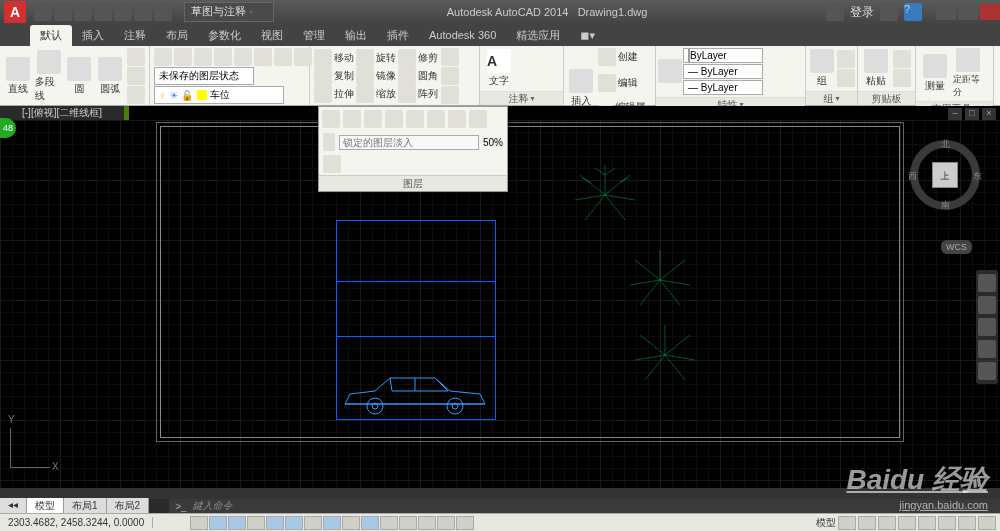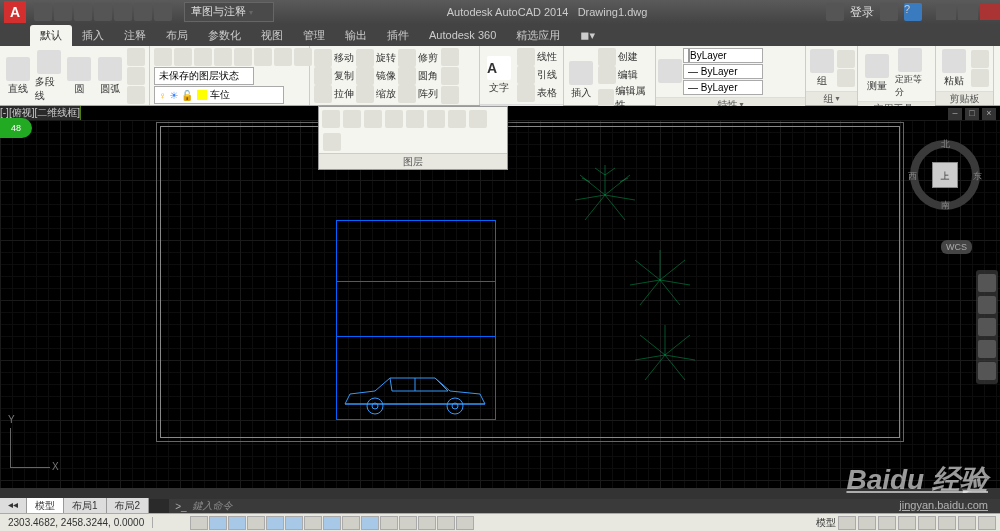--- a/index.html
+++ b/index.html
@@ -36,21 +36,21 @@
 .ribbon-dd { border: 1px solid #aaa; background: #fff; font-size: 10px; padding: 1px 4px; width: 100px; }
 .layer-dd { width: 130px; display: flex; align-items: center; gap: 3px; }
 .swatch-yellow { width: 10px; height: 10px; background: #ff0; }
 .swatch-white { width: 10px; height: 10px; background: #fff; border: 1px solid #999; }
 .bylayer-dd { width: 80px; }
 .arrow-dn { font-size: 8px; color: #666; }
 
 
 .drawing-area { position: absolute; top: 106px; left: 0; right: 0; bottom: 43px; background: #000; }
 .doc-tabs { position: absolute; top: 0; left: 0; height: 14px; display: flex; font-size: 10px; color: #ccc; }
-.doc-tab { padding: 0 0; background: #2a2a2a; border-right: 1px solid #4d7c0f; }
+.doc-tab { padding: 0 22px; background: #2a2a2a; border-right: 5px solid #4d7c0f; }
 .canvas-controls { position: absolute; top: 2px; right: 4px; display: flex; gap: 3px; }
 .cc-btn { width: 14px; height: 12px; background: #333; color: #aaa; font-size: 9px; text-align: center; cursor: pointer; }
 
 
 .grid { position: absolute; top: 14px; left: 0; right: 0; bottom: 0; background: #000; 
   background-image: linear-gradient(#1a1a1a 1px, transparent 1px), linear-gradient(90deg, #1a1a1a 1px, transparent 1px),
                     linear-gradient(#0d0d0d 1px, transparent 1px), linear-gradient(90deg, #0d0d0d 1px, transparent 1px);
   background-size: 60px 60px, 60px 60px, 12px 12px, 12px 12px; }
 .vp-border { position: absolute; top: 6px; left: 160px; right: 100px; bottom: 50px; border: 1px solid #888; }
 .vp-border2 { position: absolute; top: 2px; left: 156px; right: 96px; bottom: 46px; border: 1px solid #666; }
@@ -86,21 +86,21 @@
 
 .navbar { position: absolute; right: 2px; top: 150px; width: 22px; background: rgba(60,60,60,0.7); border-radius: 3px; padding: 4px 0; display: flex; flex-direction: column; gap: 4px; align-items: center; }
 .nav-btn { width: 18px; height: 18px; background: #555; border-radius: 2px; }
 
 
 .ucs { position: absolute; bottom: 20px; left: 10px; color: #777; font-size: 10px; }
 .ucs-line-y { position: absolute; bottom: 0; left: 0; width: 1px; height: 40px; background: #666; }
 .ucs-line-x { position: absolute; bottom: 0; left: 0; width: 40px; height: 1px; background: #666; }
 
 
-.green-badge { position: absolute; top: 118px; left: 0; width: 32px; height: 20px; background: #2a2; border-radius: 0 10px 10px 0; color: #fff; font-size: 9px; text-align: center; line-height: 20px; }
+.green-badge { position: absolute; top: 118px; left: 0; width: 16px; height: 20px; background: #2a2; border-radius: 0 10px 10px 0; color: #fff; font-size: 9px; text-align: center; line-height: 20px; }
 
 
 .cmd-area { position: absolute; bottom: 18px; left: 0; right: 0; height: 14px; background: #2a2a2a; display: flex; align-items: center; }
 .model-tabs { display: flex; font-size: 10px; }
 .model-tab { padding: 1px 8px; background: #ddd; color: #333; border-right: 1px solid #999; cursor: pointer; }
 .model-tab.active { background: #fff; }
 .cmd-input { flex: 1; margin-left: 20px; display: flex; align-items: center; background: #3a3a3a; padding: 0 6px; font-size: 10px; color: #888; font-style: italic; }
 .cmd-prompt { color: #aaa; margin-right: 6px; font-style: normal; }
 
 
@@ -265,48 +265,34 @@
         <span class="arrow-dn">▾</span>
       </div>
   </div>
 
   <div class="ribbon-panel" style="width:84px">
     <div class="panel-body">
       <div class="big-btn">
           <div class="icon" style="background:#fff;font-size:14px;font-weight:bold;color:#333;line-height:24px">A</div>
           <span>文字</span>
         </div>
-      <div class="stack" style="gap:0">
-        <div class="row">
-            <div class="small-btn"></div>
-            <span>线性</span>
-          </div>
-        <div class="row">
-            <div class="small-btn"></div>
-            <span>引线</span>
-          </div>
-        <div class="row">
-            <div class="small-btn"></div>
-            <span>表格</span>
-          </div>
-      </div>
     </div>
     <div class="panel-title">
         <span>注释</span> 
         <span class="arrow-dn">▾</span>
       </div>
   </div>
 
   <div class="ribbon-panel" style="width:92px">
     <div class="panel-body">
       <div class="big-btn">
           <div class="icon"></div>
           <span>插入</span>
         </div>
-      <div class="stack" style="gap:0">
+      <div class="stack" style="gap:8px">
         <div class="row">
             <div class="small-btn"></div>
             <span>创建</span>
           </div>
         <div class="row">
             <div class="small-btn"></div>
             <span>编辑</span>
           </div>
         <div class="row">
             <div class="small-btn"></div>
@@ -347,50 +333,50 @@
           <div class="small-btn"></div>
           <div class="small-btn"></div>
         </div>
     </div>
     <div class="panel-title">
         <span>组</span> 
         <span class="arrow-dn">▾</span>
       </div>
   </div>
 
+  <div class="ribbon-panel" style="width:58px">
+    <div class="panel-body">
+      <div class="big-btn">
+          <div class="icon"></div>
+          <span>粘贴</span>
+        </div>
+      <div class="stack">
+          <div class="small-btn"></div>
+          <div class="small-btn"></div>
+        </div>
+    </div>
+    <div class="panel-title">
+        <span>剪贴板</span>
+      </div>
+  </div>
+
   <div class="ribbon-panel" style="width:78px">
     <div class="panel-body">
       <div class="big-btn">
           <div class="icon"></div>
           <span>测量</span>
         </div>
       <div class="big-btn">
           <div class="icon"></div>
           <span style="font-size:9px">定距等分</span>
         </div>
     </div>
     <div class="panel-title">
         <span>实用工具</span> 
         <span class="arrow-dn">▾</span>
-      </div>
-  </div>
-
-  <div class="ribbon-panel" style="width:58px">
-    <div class="panel-body">
-      <div class="big-btn">
-          <div class="icon"></div>
-          <span>粘贴</span>
-        </div>
-      <div class="stack">
-          <div class="small-btn"></div>
-          <div class="small-btn"></div>
-        </div>
-    </div>
-    <div class="panel-title">
-        <span>剪贴板</span>
       </div>
   </div>
 </div>
 
 <div class="drawing-area">
   <div class="doc-tabs">
       <div class="doc-tab">[-][俯视][二维线框]</div>
     </div>
   <div class="canvas-controls">
     <div class="cc-btn">–</div>
@@ -470,20 +456,25 @@
     <div class="fp-icon"></div>
     <div class="fp-icon"></div>
     <div class="fp-icon"></div>
     <div class="fp-icon"></div>
     <div class="fp-icon"></div>
     <div class="fp-icon"></div>
     <div class="fp-icon"></div>
   </div>
   <div class="fp-row2">
     <div class="fp-icon"></div>
+    <input class="fp-input" placeholder="锁定的图层淡入" style="">
+    <span style="font-size:10px">50%</span>
+  </div>
+  <div class="fp-row2">
+    <div class="fp-icon"></div>
   </div>
   <div class="fp-title">图层</div>
 </div>
 
 <div class="green-badge">48</div>
 
 <div class="cmd-area">
   <div class="model-tabs">
     <div class="model-tab">◂◂</div>
     <div class="model-tab active">模型</div>

